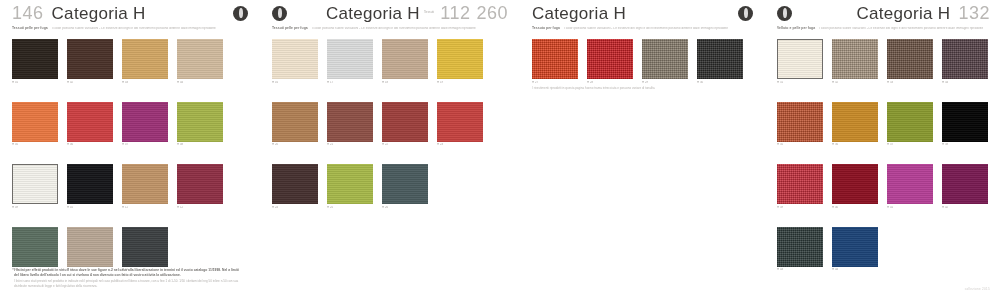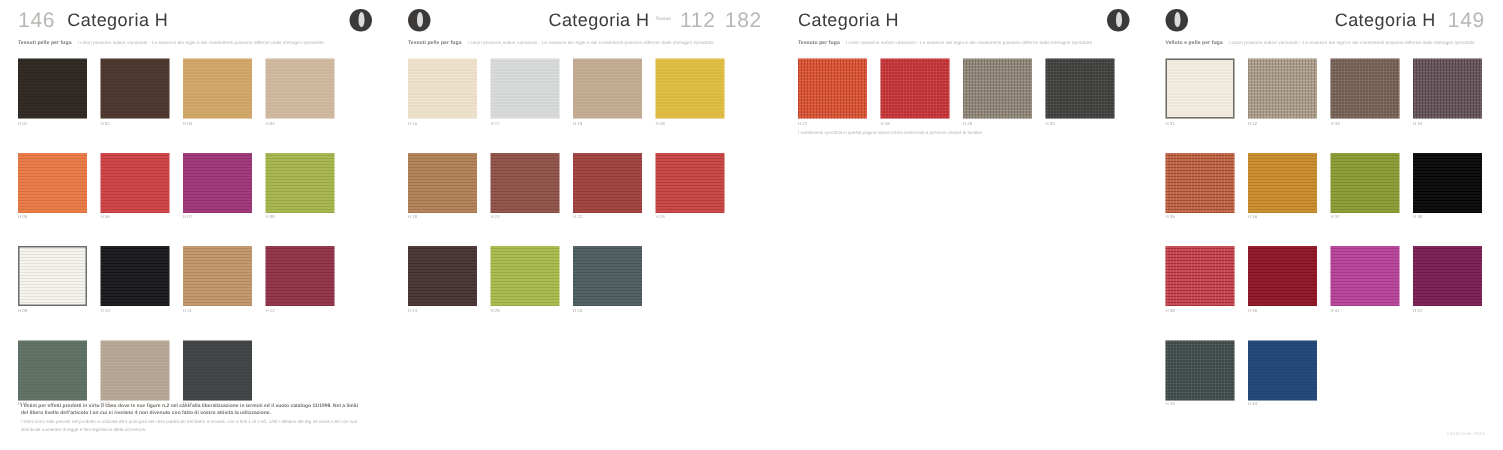--- a/index.html
+++ b/index.html
@@ -20,25 +20,25 @@
   
   .hdr {
     position: relative; height: 26px;
     display: flex; align-items: center;
     padding: 0 12px;
   }
   .hdr.left  { justify-content: flex-start; }
   .hdr.right { justify-content: flex-end; }
 
   .folio {
-    font-size: 14px; font-weight: 400; color: #b9b7b4;
+    font-size: 18px; font-weight: 400; color: #b9b7b4;
     letter-spacing: .5px; line-height: 1;
   }
   .cat-title {
-    font-size: 12px; color: #3d3b39; font-weight: 400;
+    font-size: 17px; color: #3d3b39; font-weight: 400;
     letter-spacing: .3px; white-space: nowrap; line-height: 1;
   }
   .micro-note {
     font-size: 3.1px; color: #a9a6a3; letter-spacing: .1px;
     white-space: nowrap; line-height: 1;
   }
   .sp8 { width: 8px; flex: none; }
   .sp6 { width: 6px; flex: none; }
   .sp4 { width: 4px; flex: none; }
 
@@ -214,21 +214,21 @@
   <div class="panel p2">
     <div class="hdr right">
       <span class="emblem"></span>
       <span style="flex:1"></span>
       <span class="cat-title">Categoria H</span>
       <span class="sp4"></span>
       <span class="micro-note">Tessuti</span>
       <span class="sp6"></span>
       <span class="folio">112</span>
       <span class="sp6"></span>
-      <span class="folio">182</span>
+      <span class="folio">260</span>
     </div>
     <div class="subline">
       <span class="sub-strong">Tessuti pelle per fuga</span>
       <span class="sub-rest">I colori possono subire variazioni - Le essenze dei legni e dei rivestimenti possono differire dalle immagini riprodotte</span>
     </div>
     <div class="grid">
         <div class="cell">
           <div class="chip tex-fine" style="background-color: rgb(240, 227, 205);"></div>
           <div class="cap">H 16</div>
         </div>
@@ -309,21 +309,21 @@
       </div>
     <div class="panel-note" style="top:86px">I rivestimenti riprodotti in questa pagina hanno trama intrecciata e possono variare di tonalita</div>
   </div>
 
   <div class="panel p4">
     <div class="hdr right">
       <span class="emblem"></span>
       <span style="flex:1"></span>
       <span class="cat-title">Categoria H</span>
       <span class="sp8"></span>
-      <span class="folio">149</span>
+      <span class="folio">132</span>
     </div>
     <div class="subline">
       <span class="sub-strong">Velluto e pelle per fuga</span>
       <span class="sub-rest">I colori possono subire variazioni - Le essenze dei legni e dei rivestimenti possono differire dalle immagini riprodotte</span>
     </div>
     <div class="grid">
         <div class="cell">
           <div class="chip tex-fine bordered" style="background-color: rgb(245, 239, 226);"></div>
           <div class="cap">H 31</div>
         </div>

